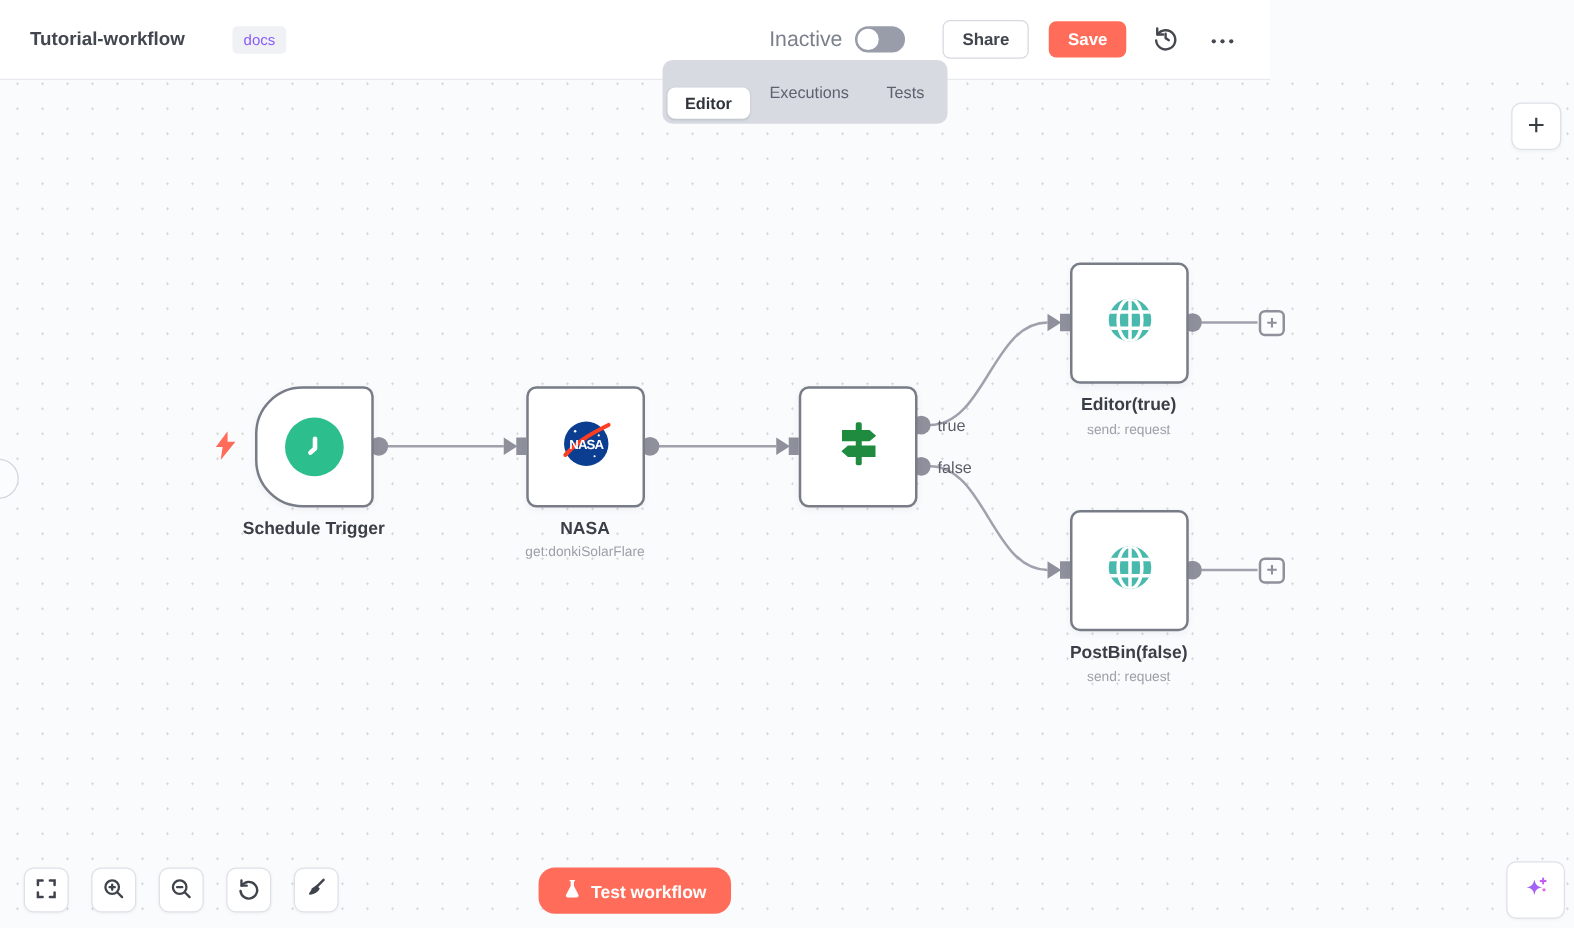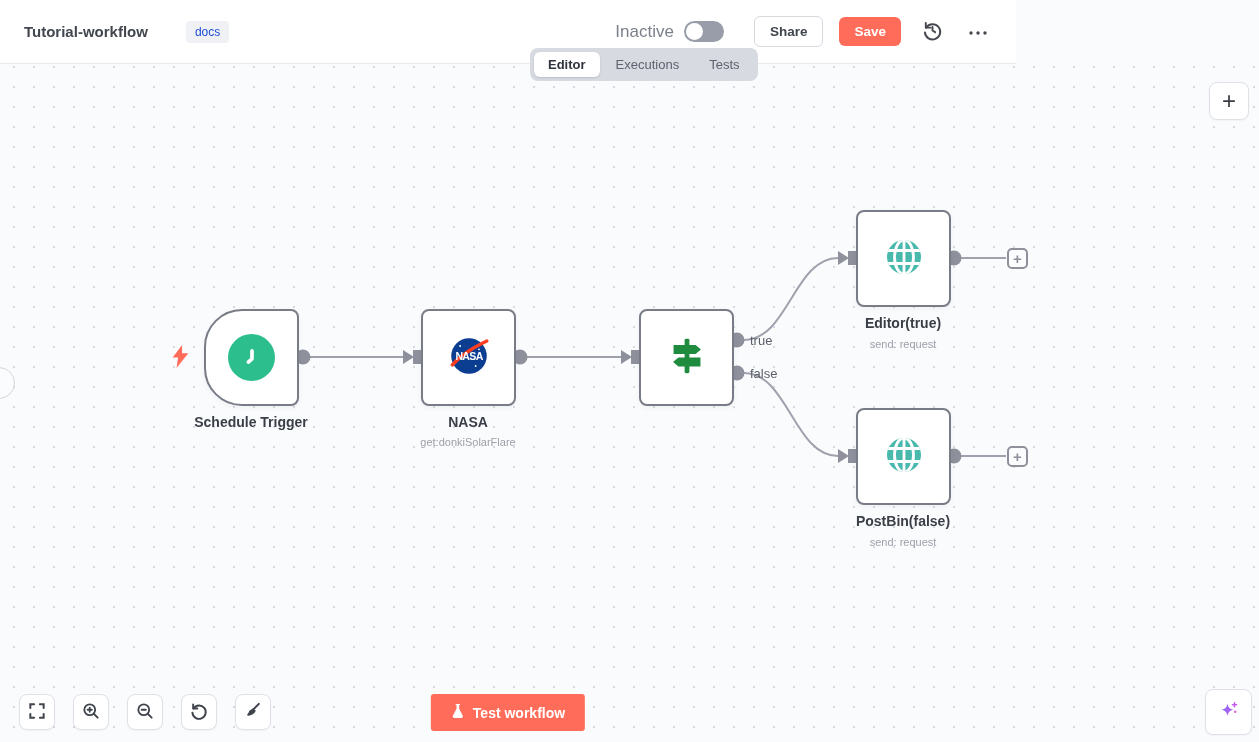--- a/index.html
+++ b/index.html
@@ -9,21 +9,21 @@
   .page { position:relative; width:1016px; height:742px; }
 
   
   .header {
     position:absolute; top:0; left:0; width:100%; height:64px;
     background:#ffffff; border-bottom:1px solid #e8eaee;
     display:flex; align-items:center; padding:0 24px; z-index:20;
   }
   .wf-title { font-size:15px; font-weight:600; color:#42464e; margin-right:38px; }
   .tag {
-    background:#f0f1f5; color:#1d4ed8; font-size:12px;
+    background:#f0f1f5; color:#8b5cf6; font-size:12px;
     padding:4px 9px; border-radius:4px; cursor:pointer;
   }
   .header-right { margin-left:auto; display:flex; align-items:center; gap:16px; }
   .status-label { font-size:17px; color:#7b808c; margin-right:-6px; }
   .toggle {
     width:40px; height:21px; border-radius:11px; background:#989da9;
     position:relative; cursor:pointer;
   }
   .toggle .knob {
     position:absolute; left:2px; top:2px; width:17px; height:17px;
@@ -39,21 +39,21 @@
 
   
   .tabs {
     position:absolute; top:48px; left:530px; z-index:30;
     background:#d7dae1; border-radius:8px; padding:4px; display:flex; gap:2px;
   }
   .tab {
     font-size:13px; padding:5px 14px; border-radius:6px; color:#5d626e;
     cursor:pointer; background:transparent; border:none; font-family:inherit;
   }
-  .tab.active { background:#ffffff; color:#2f333b; font-weight:700; box-shadow:0 1px 2px rgba(40,44,56,.15); }
+  .tab.active { background:#ffffff; color:#2f333b; font-weight:700; box-shadow:0 1px 2px rgba(40,44,56,.15);margin-top:18px; }
 
   
   .canvas {
     position:absolute; top:64px; left:0; width:1259px; height:678px;
     background-color:#fafbfd;
     background-image:radial-gradient(circle, #d7d9de 1.1px, transparent 1.1px);
     background-size:20px 20px; background-position:4px 13px;
   }
   .edges { position:absolute; top:0; left:0; z-index:1; }
 
@@ -92,21 +92,21 @@
   
   .square-btn {
     position:absolute; background:#ffffff; border:1px solid #dfe1e7; border-radius:8px;
     display:flex; align-items:center; justify-content:center; cursor:pointer;
     box-shadow:0 1px 2px rgba(68,74,87,.05); z-index:10;
   }
   .add-node-btn { left:1209px; top:82px; width:40px; height:38px; font-size:24px; font-weight:400; color:#383c44; line-height:1; }
   .ctl { width:36px; height:36px; top:694px; }
   .test-btn {
     position:absolute; top:694px; left:50%; transform:translateX(-50%); z-index:10;
-    background:#ff6d5a; color:#fff; border:none; border-radius:3px; height:37px;
+    background:#ff6d5a; color:#fff; border:none; border-radius:13px; height:37px;
     padding:0 20px; font-family:inherit; font-size:14px; font-weight:700;
     display:flex; align-items:center; gap:8px; cursor:pointer;
   }
   .ai-btn { left:1205px; top:689px; width:47px; height:46px; }
 </style>
 </head>
 <body>
 
 <div class="page">
 

